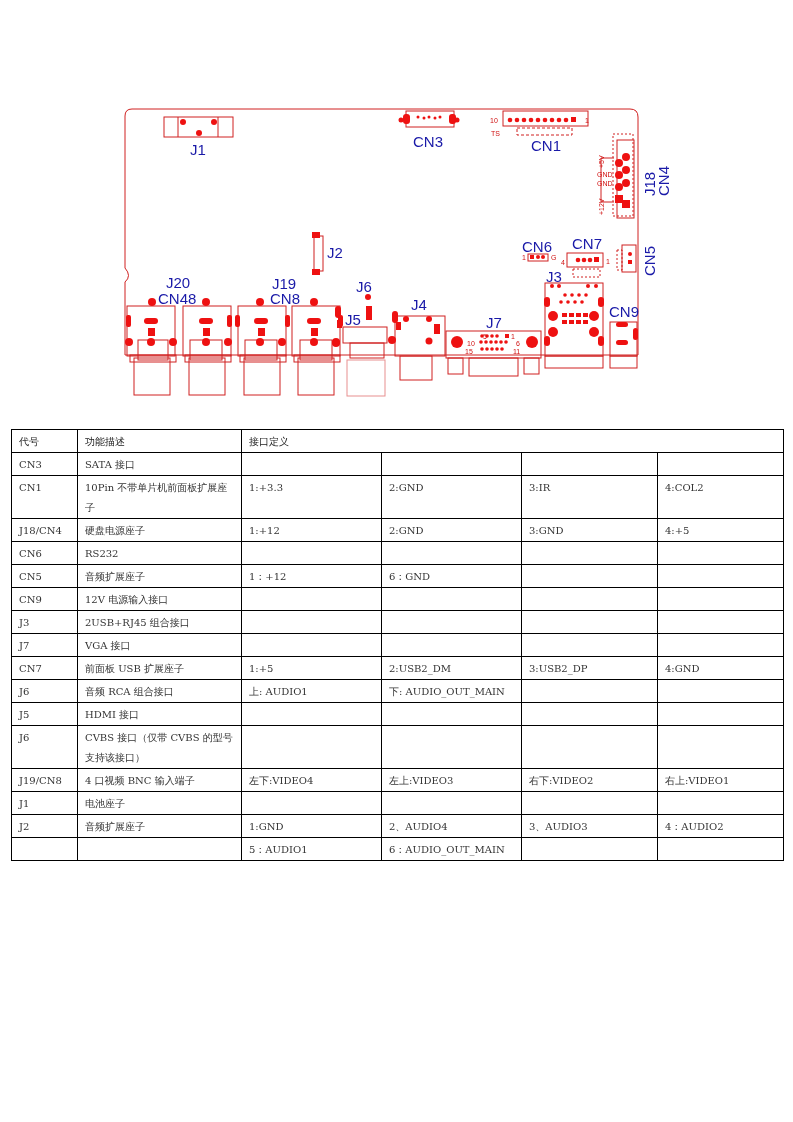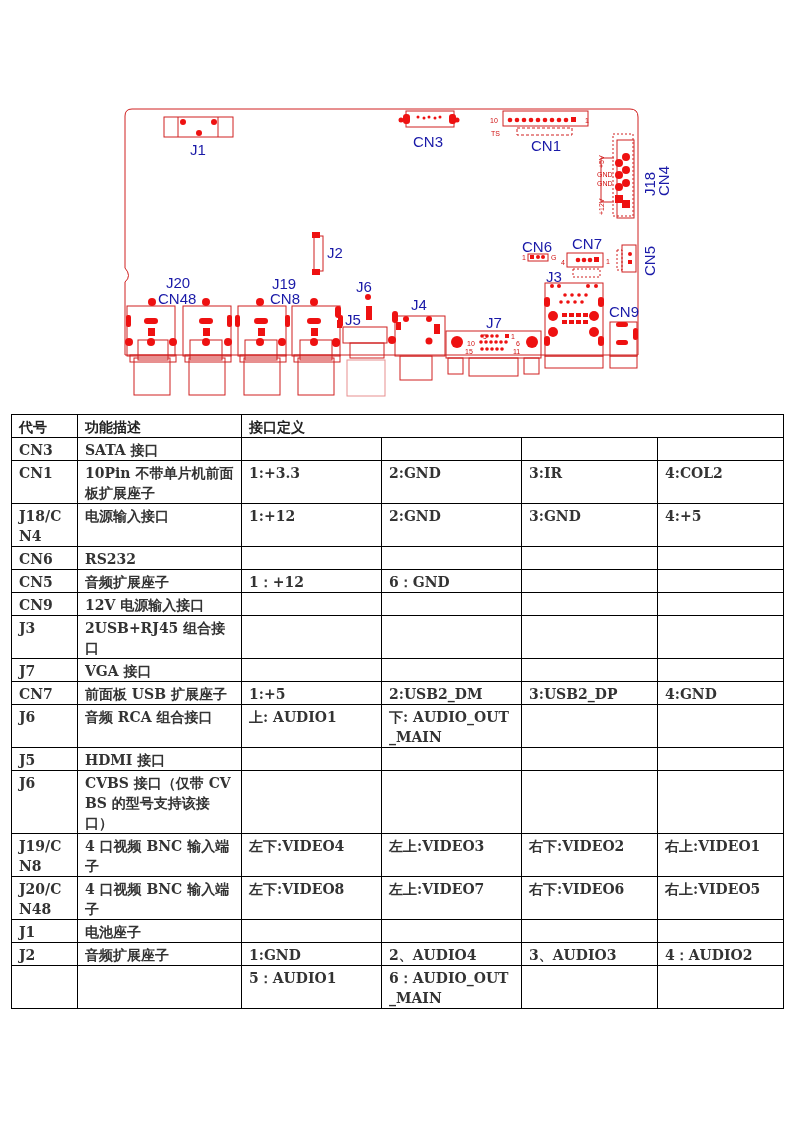--- a/index.html
+++ b/index.html
@@ -2,22 +2,22 @@
 <html><head>
 <meta charset="utf-8">
 <style>
   html, body { margin:0; padding:0; background:#ffffff; }
   body { width:793px; height:1122px; position:relative; overflow:hidden;
          font-family:"DejaVu Serif", "Liberation Serif", serif; color:#222; }
   #pcb { position:absolute; left:0; top:0; width:793px; height:420px; }
   .lbl { font-family:"Liberation Sans","DejaVu Sans",sans-serif; fill:#1a1aa8; font-size:15px; }
   .lbl-v { font-family:"Liberation Sans","DejaVu Sans",sans-serif; fill:#1a1aa8; font-size:15px; }
   .sm { font-family:"Liberation Sans","DejaVu Sans",sans-serif; fill:#d01010; font-size:7px; }
-  table.spec { position:absolute; left:11px; top:414px; width:772px; border-collapse:collapse;
-               table-layout:fixed; font-size:14px;font-weight:bold; }
+  table.spec { position:absolute; left:11px; top:429px; width:772px; border-collapse:collapse;
+               table-layout:fixed; font-size:10px; }
   table.spec td { border:1px solid #000; padding:2px 6px 0 7px; vertical-align:top;
                   line-height:20px; height:17px; color:#333; word-break:break-all; }
   table.spec td.h { color:#222; }
   .two td { height:39px; }
 </style>
 </head>
 <body>
 
 <svg id="pcb" viewBox="0 0 793 420" xmlns="http://www.w3.org/2000/svg">
   <g stroke="#d02020" fill="none" stroke-width="1">
@@ -300,21 +300,21 @@
   <tr class="two">
     <td>CN1</td>
         <td>10Pin 不带单片机前面板扩展座子</td>
     <td>1:+3.3</td>
         <td>2:GND</td>
         <td>3:IR</td>
         <td>4:COL2</td>
   </tr>
   <tr>
     <td>J18/CN4</td>
-        <td>电源输入接口</td>
+        <td>硬盘电源座子</td>
     <td>1:+12</td>
         <td>2:GND</td>
         <td>3:GND</td>
         <td>4:+5</td>
   </tr>
   <tr>
     <td>CN6</td>
         <td>RS232</td>
     <td></td>
         <td></td>
@@ -386,28 +386,20 @@
         <td></td>
   </tr>
   <tr>
     <td>J19/CN8</td>
         <td>4 口视频 BNC 输入端子</td>
     <td>左下:VIDEO4</td>
         <td>左上:VIDEO3</td>
         <td>右下:VIDEO2</td>
         <td>右上:VIDEO1</td>
   </tr>
-  <tr class="two">
-    <td>J20/CN48</td>
-        <td>4 口视频 BNC 输入端子</td>
-    <td>左下:VIDEO8</td>
-        <td>左上:VIDEO7</td>
-        <td>右下:VIDEO6</td>
-        <td>右上:VIDEO5</td>
-  </tr>
   <tr>
     <td>J1</td>
         <td>电池座子</td>
     <td></td>
         <td></td>
         <td></td>
         <td></td>
   </tr>
   <tr>
     <td>J2</td>

